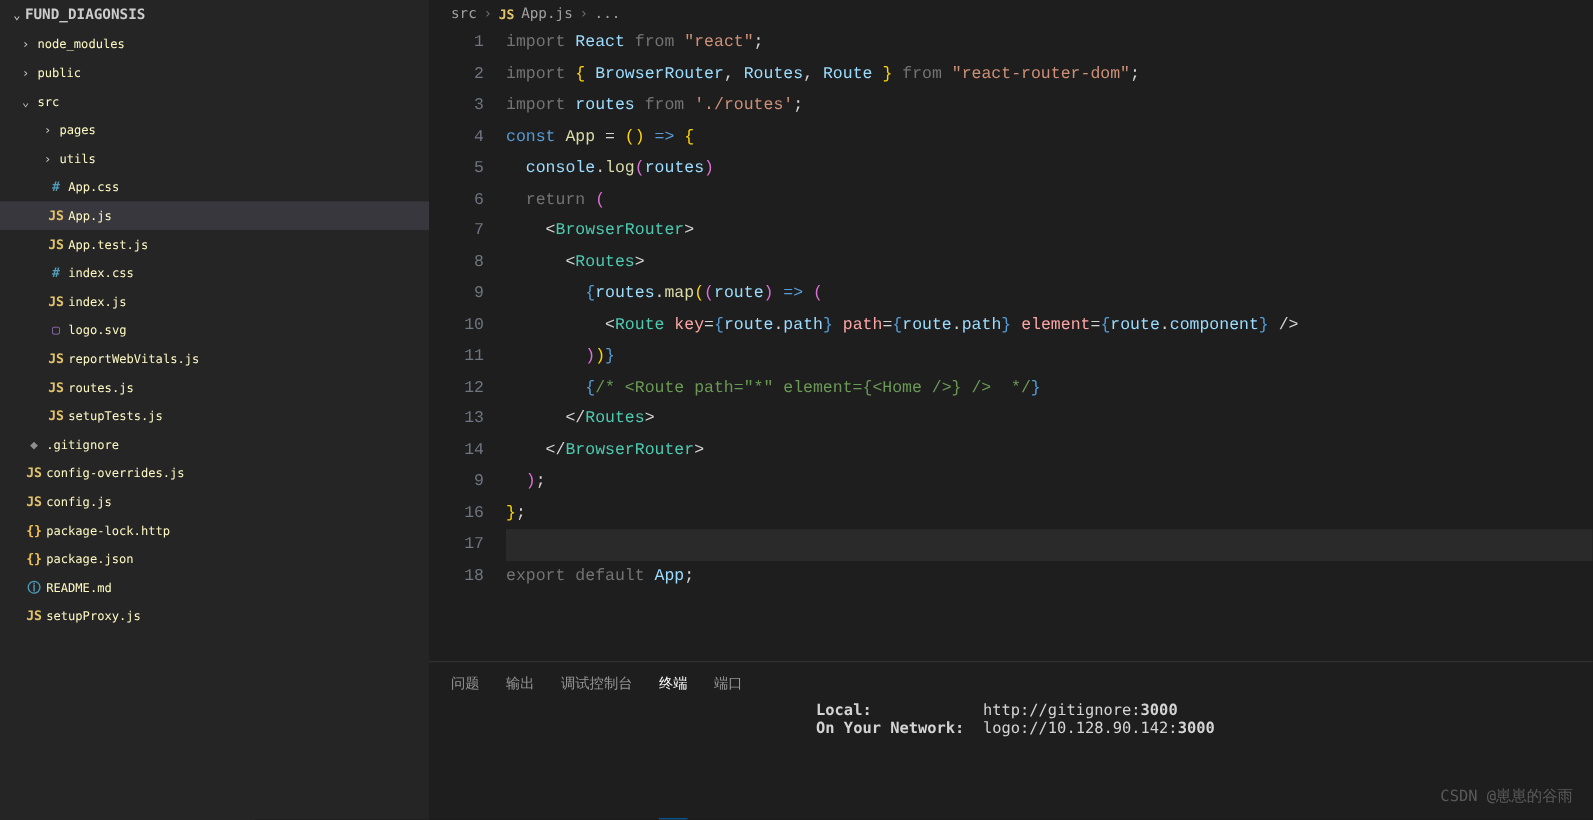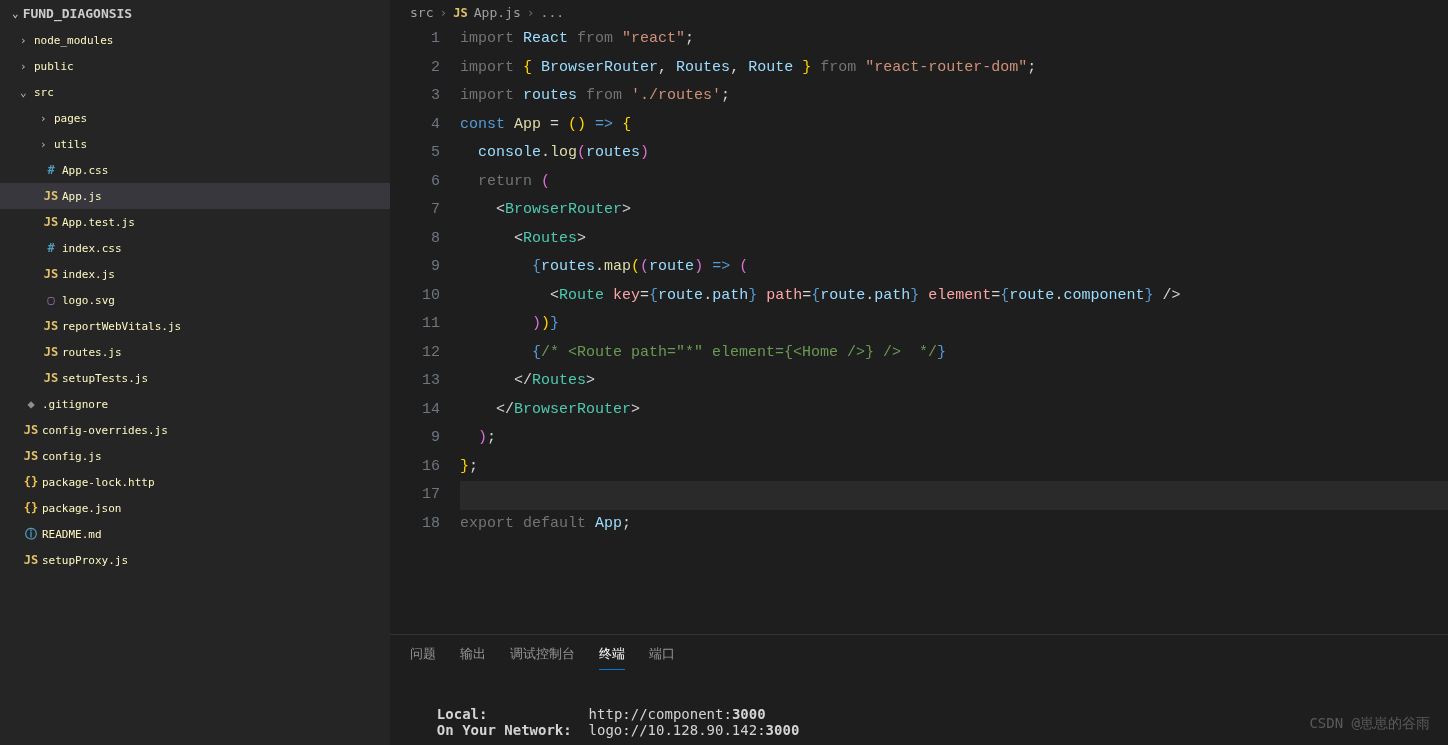--- a/index.html
+++ b/index.html
@@ -93,25 +93,25 @@
 .s  { color: #ce9178; }  
 .p  { color: #d4d4d4; }  
 .t  { color: #4ec9b0; }  
 .a  { color: #fca5a5; }  
 .n  { color: #569cd6; }  
 .c  { color: #6a9955; }  
 .y  { color: #ffd602; }  
 .pk { color: #da70d6; }  
 
 .panel {
-  height: 111px;
+  height: 144px;
   border-top: 1px solid #333;
   background: #1e1e1e;
   display: flex;
-  flex-direction: column;
+  flex-direction: row;
 }
 .panel-tabs {
   display: flex;
   gap: 24px;
   padding: 10px 20px 0 20px;
   font-size: 13px;
 }
 .panel-tab { color: #969696; padding-bottom: 6px; cursor: pointer; }
 .panel-tab.active { color: #ffffff; border-bottom: 1px solid #0078d4; }
 .terminal {
@@ -306,18 +306,18 @@
 
   <div class="panel">
     <div class="panel-tabs" id="panel-tabs">
         <div class="panel-tab">问题</div>
         <div class="panel-tab">输出</div>
         <div class="panel-tab">调试控制台</div>
         <div class="panel-tab active">终端</div>
         <div class="panel-tab">端口</div>
       </div>
     <div class="terminal">
-  <span class="term-bold">Local:</span>            <span>http://component:</span><span class="term-bold">3000</span>
+  <span class="term-bold">Local:</span>            <span>http://gitignore:</span><span class="term-bold">3000</span>
   <span class="term-bold">On Your Network:</span>  <span>logo://10.128.90.142:</span><span class="term-bold">3000</span></div>
   </div>
 </div>
 
 <div class="watermark">CSDN @崽崽的谷雨</div>
 
 </body></html>

